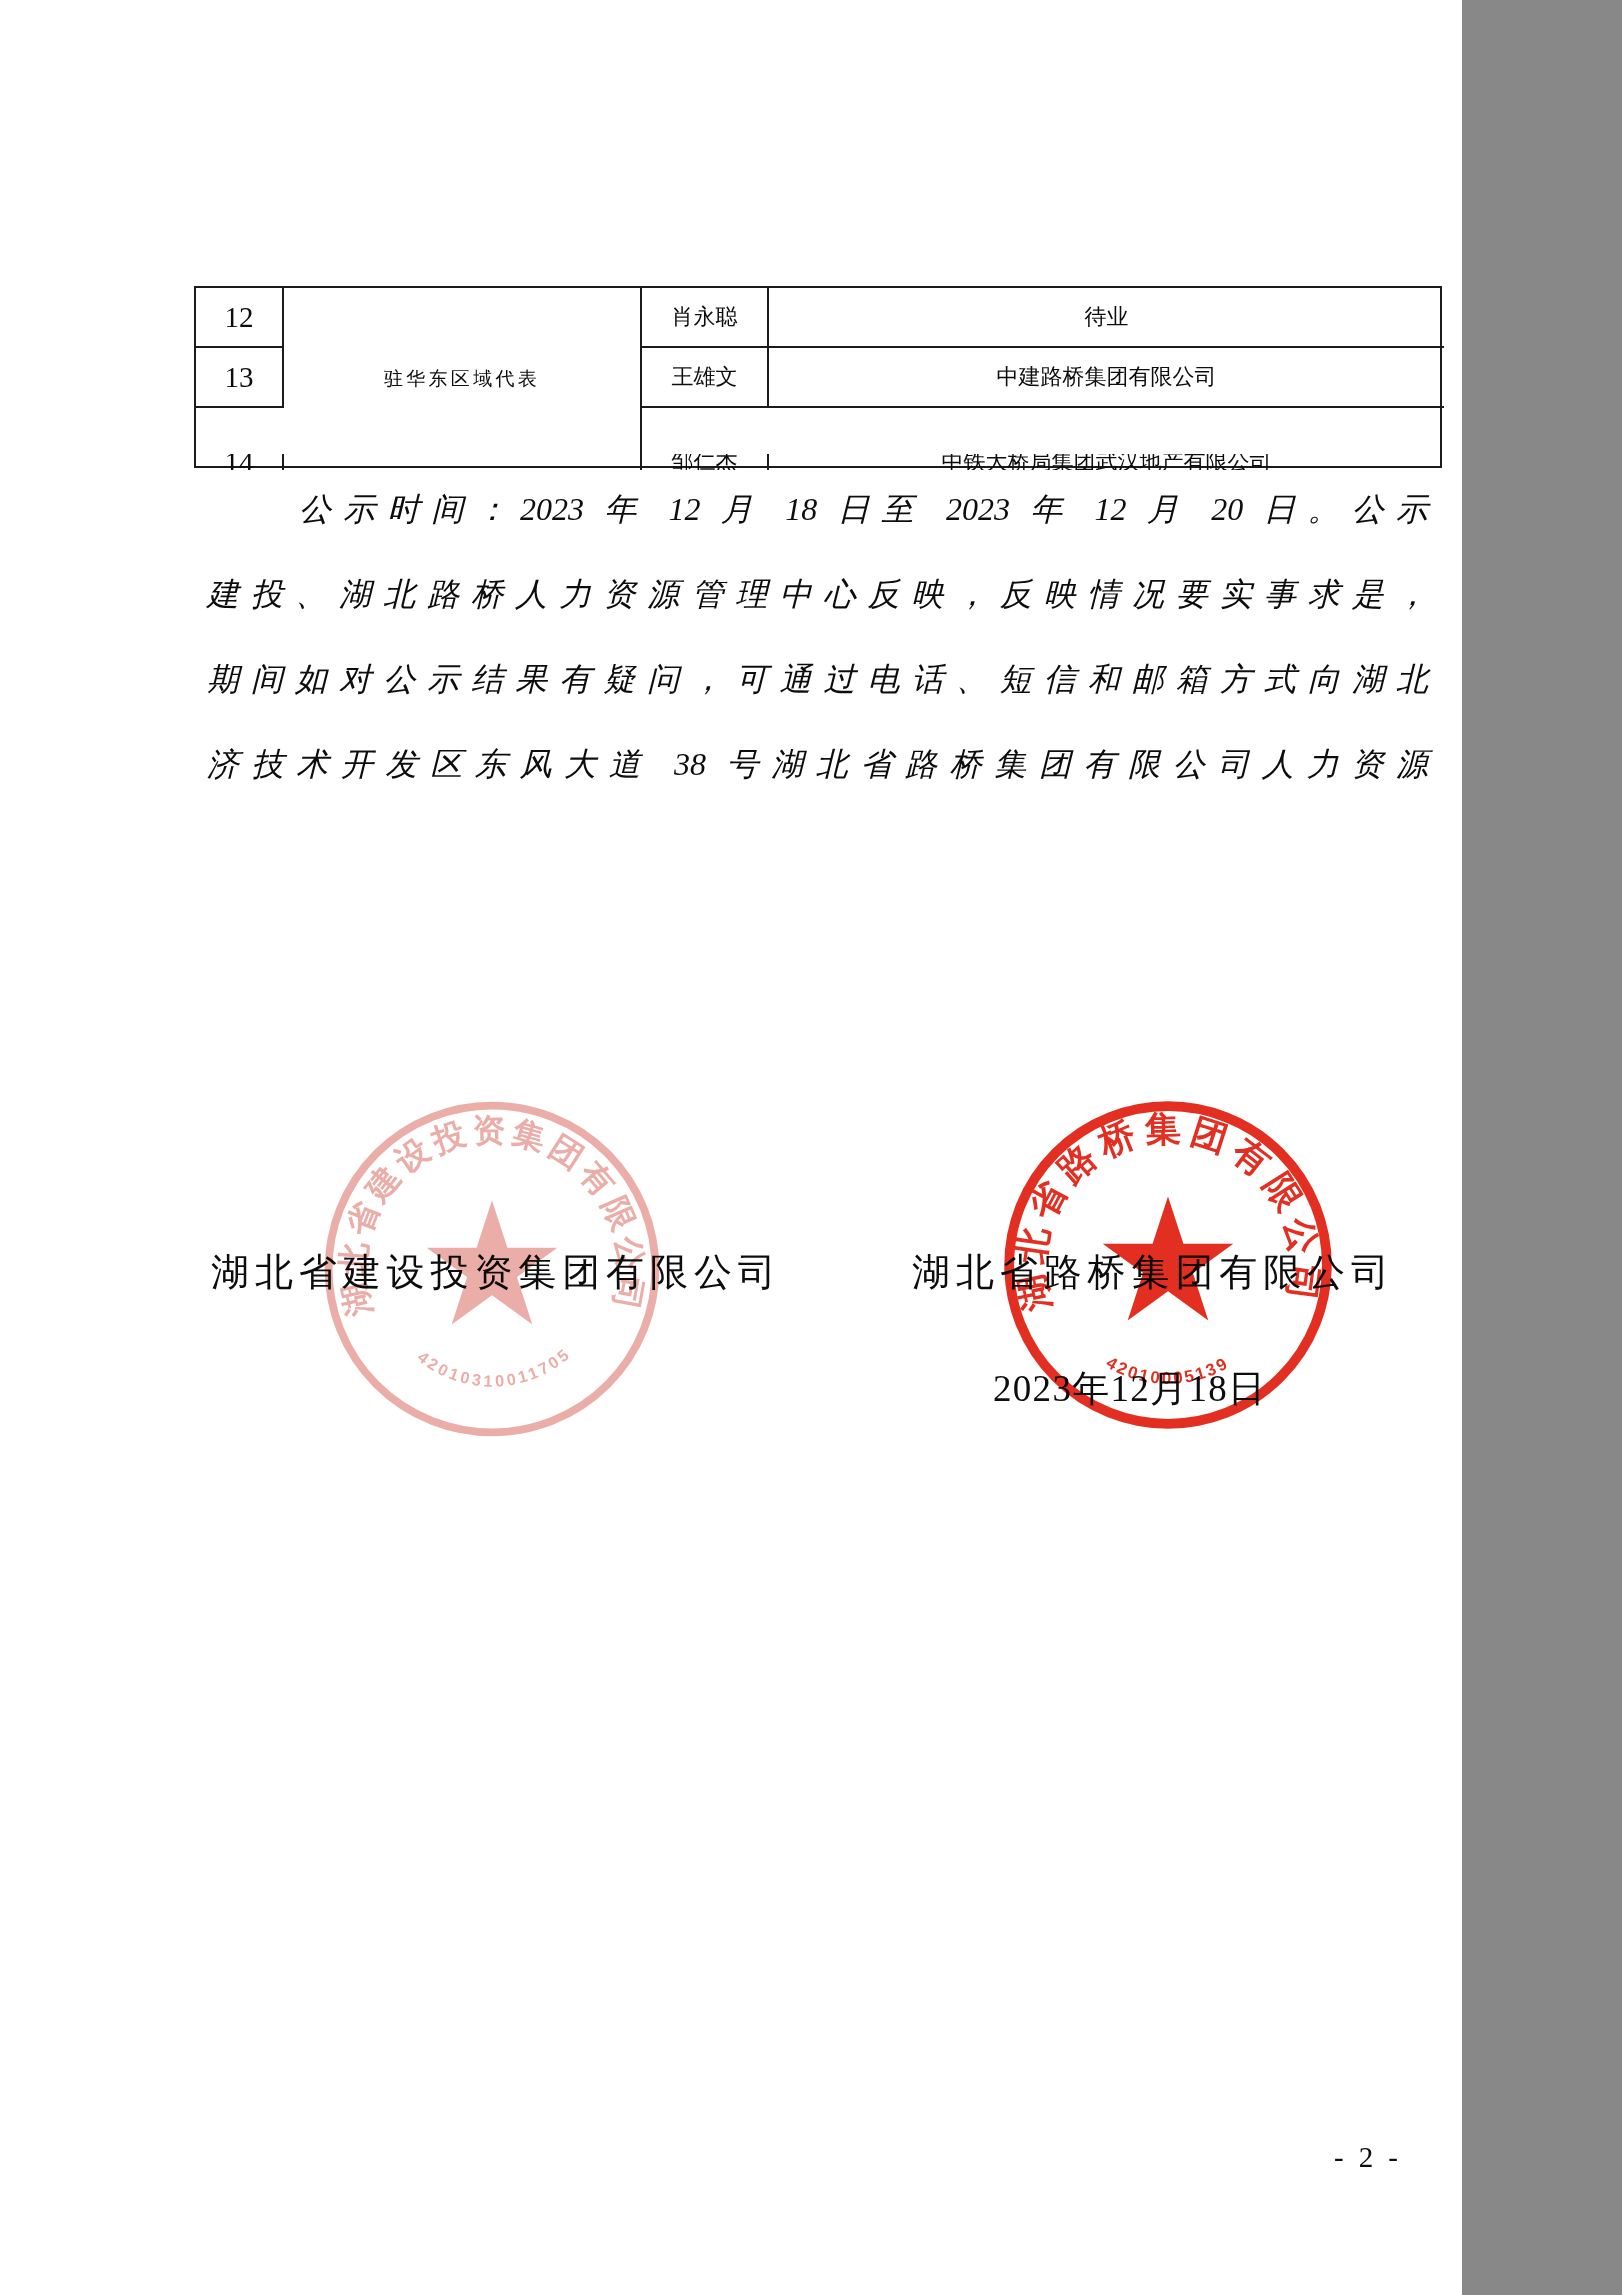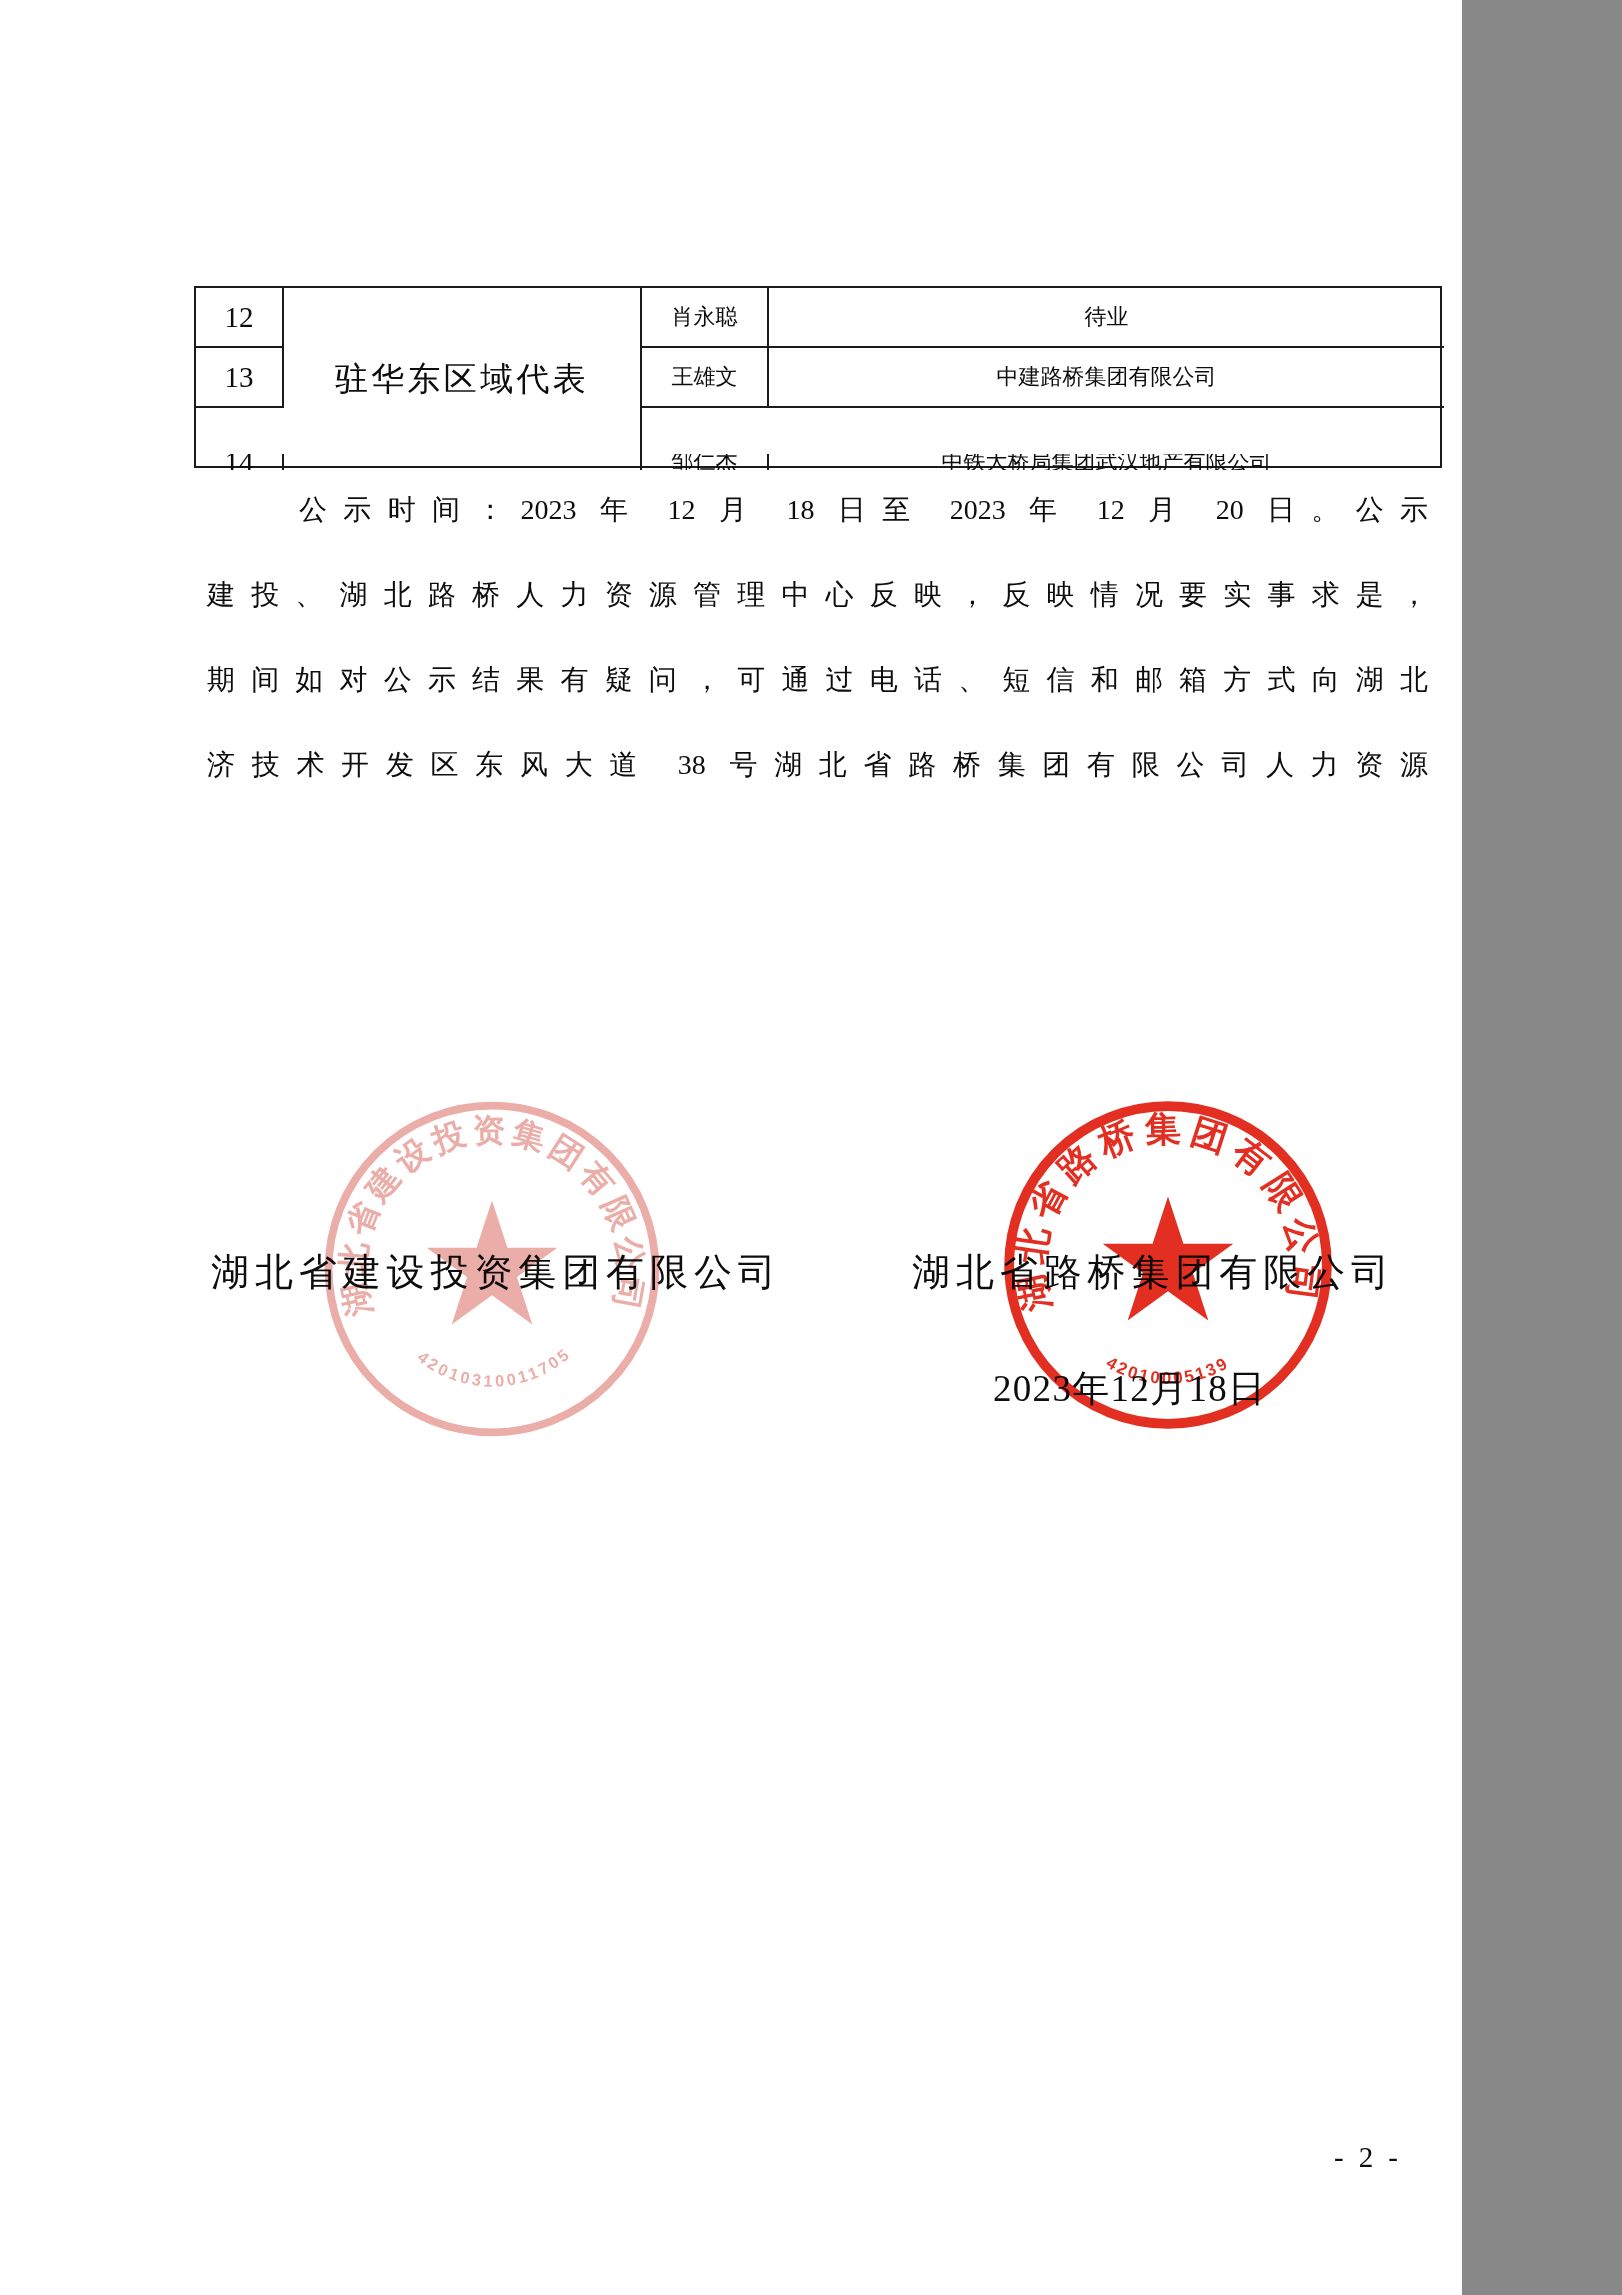--- a/index.html
+++ b/index.html
@@ -29,34 +29,35 @@
     box-sizing:border-box;
     font-size:22px;
     white-space:nowrap;
     overflow:hidden;
   }
   .cell.last-col{border-right:none;}
   .cell.last-row{border-bottom:none;margin-top:46px;}
   .cell.num{font-size:29px;}
   .cell.merged{
     grid-column:2;grid-row:1 / span 3;
-    font-size:33px;letter-spacing:3.3px;
+    font-size:19px;letter-spacing:3.3px;
     border-bottom:none;
   }
 
   
   .paragraph{
     position:absolute;left:207px;top:467px;width:1221px;
   }
   .pline{
     height:85px;line-height:85px;
-    font-size:28px;
+    font-size:32px;
     text-align:justify;
     text-align-last:justify;
     white-space:nowrap;
+    font-style:italic;
   }
   .pline.indent{padding-left:92px;}
 
   
   .sig-left{
     position:absolute;left:211px;top:1247px;
     font-size:38px;letter-spacing:5.9px;white-space:nowrap;
   }
   .sig-right{
     position:absolute;left:912px;top:1247px;

